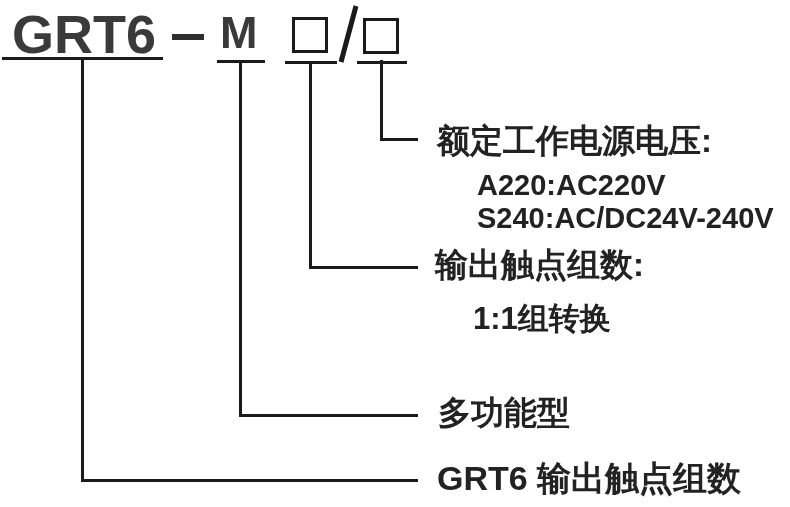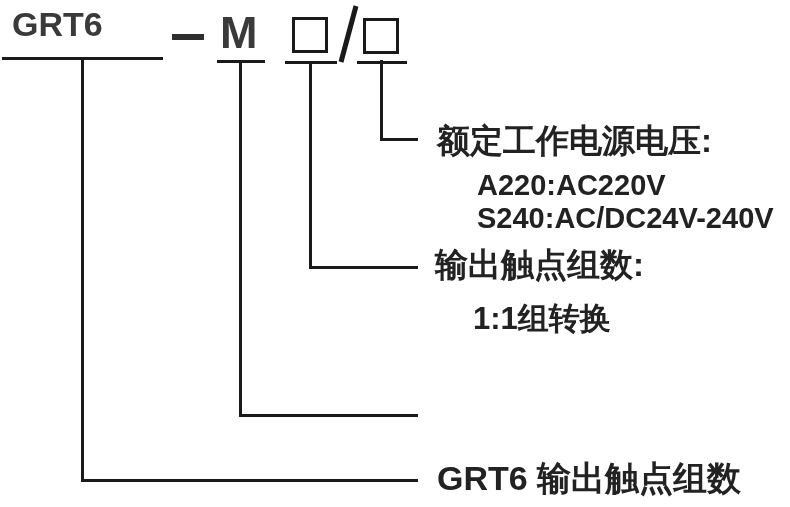--- a/index.html
+++ b/index.html
@@ -36,21 +36,21 @@
   }
   .label { position: absolute; line-height: 1.05; white-space: nowrap; color: #222222; font-weight: bold; }
   .label-head { font-size: 33px; }
   .label-sub  { font-size: 30px; }
 </style>
 </head>
 <body>
 
 <div class="canvas">
 
-  <div class="code-text" style="left:12px; top:7px; font-size:34px;">GRT6</div>
+  <div class="code-text" style="left:12px; top:7px; font-size:54px;">GRT6</div>
 
   <div class="dash-rect" style="left:172px; top:34px; width:32px; height:6px;"></div>
 
   <div class="code-text" style="left:220px; top:10px; font-size:45px;">M</div>
 
   <div class="ph-box" style="left:292px; top:17px;"></div>
 
   <div class="slash-bar" style="left:346px; top:5px;"></div>
 
   <div class="ph-box" style="left:363px; top:18px;"></div>
@@ -72,16 +72,17 @@
   <div class="vline" style="left:81px; top:57px;  width:3px;   height:425px;"></div>
   <div class="hline" style="left:81px; top:479px; width:337px; height:3px;"></div>
 
   <div class="label label-head" style="left:437px; top:124px;">额定工作电源电压:</div>
   <div class="label label-sub" style="left:477px; top:170px; font-size:29px;">A220:AC220V</div>
   <div class="label label-sub" style="left:477px; top:203px; font-size:29px;">S240:AC/DC24V-240V</div>
 
   <div class="label label-head" style="left:435px; top:248px;text-align:right;">输出触点组数:</div>
   <div class="label label-sub" style="left:473px; top:303px; font-size:31px;">1:1组转换</div>
 
+  <div class="label label-head" style="left:438px; top:396px;">多功能型</div>
 
   <div class="label" style="left:437px; top:461px; font-size:34px;">GRT6 输出触点组数</div>
 
 </div>
 
 </body></html>

